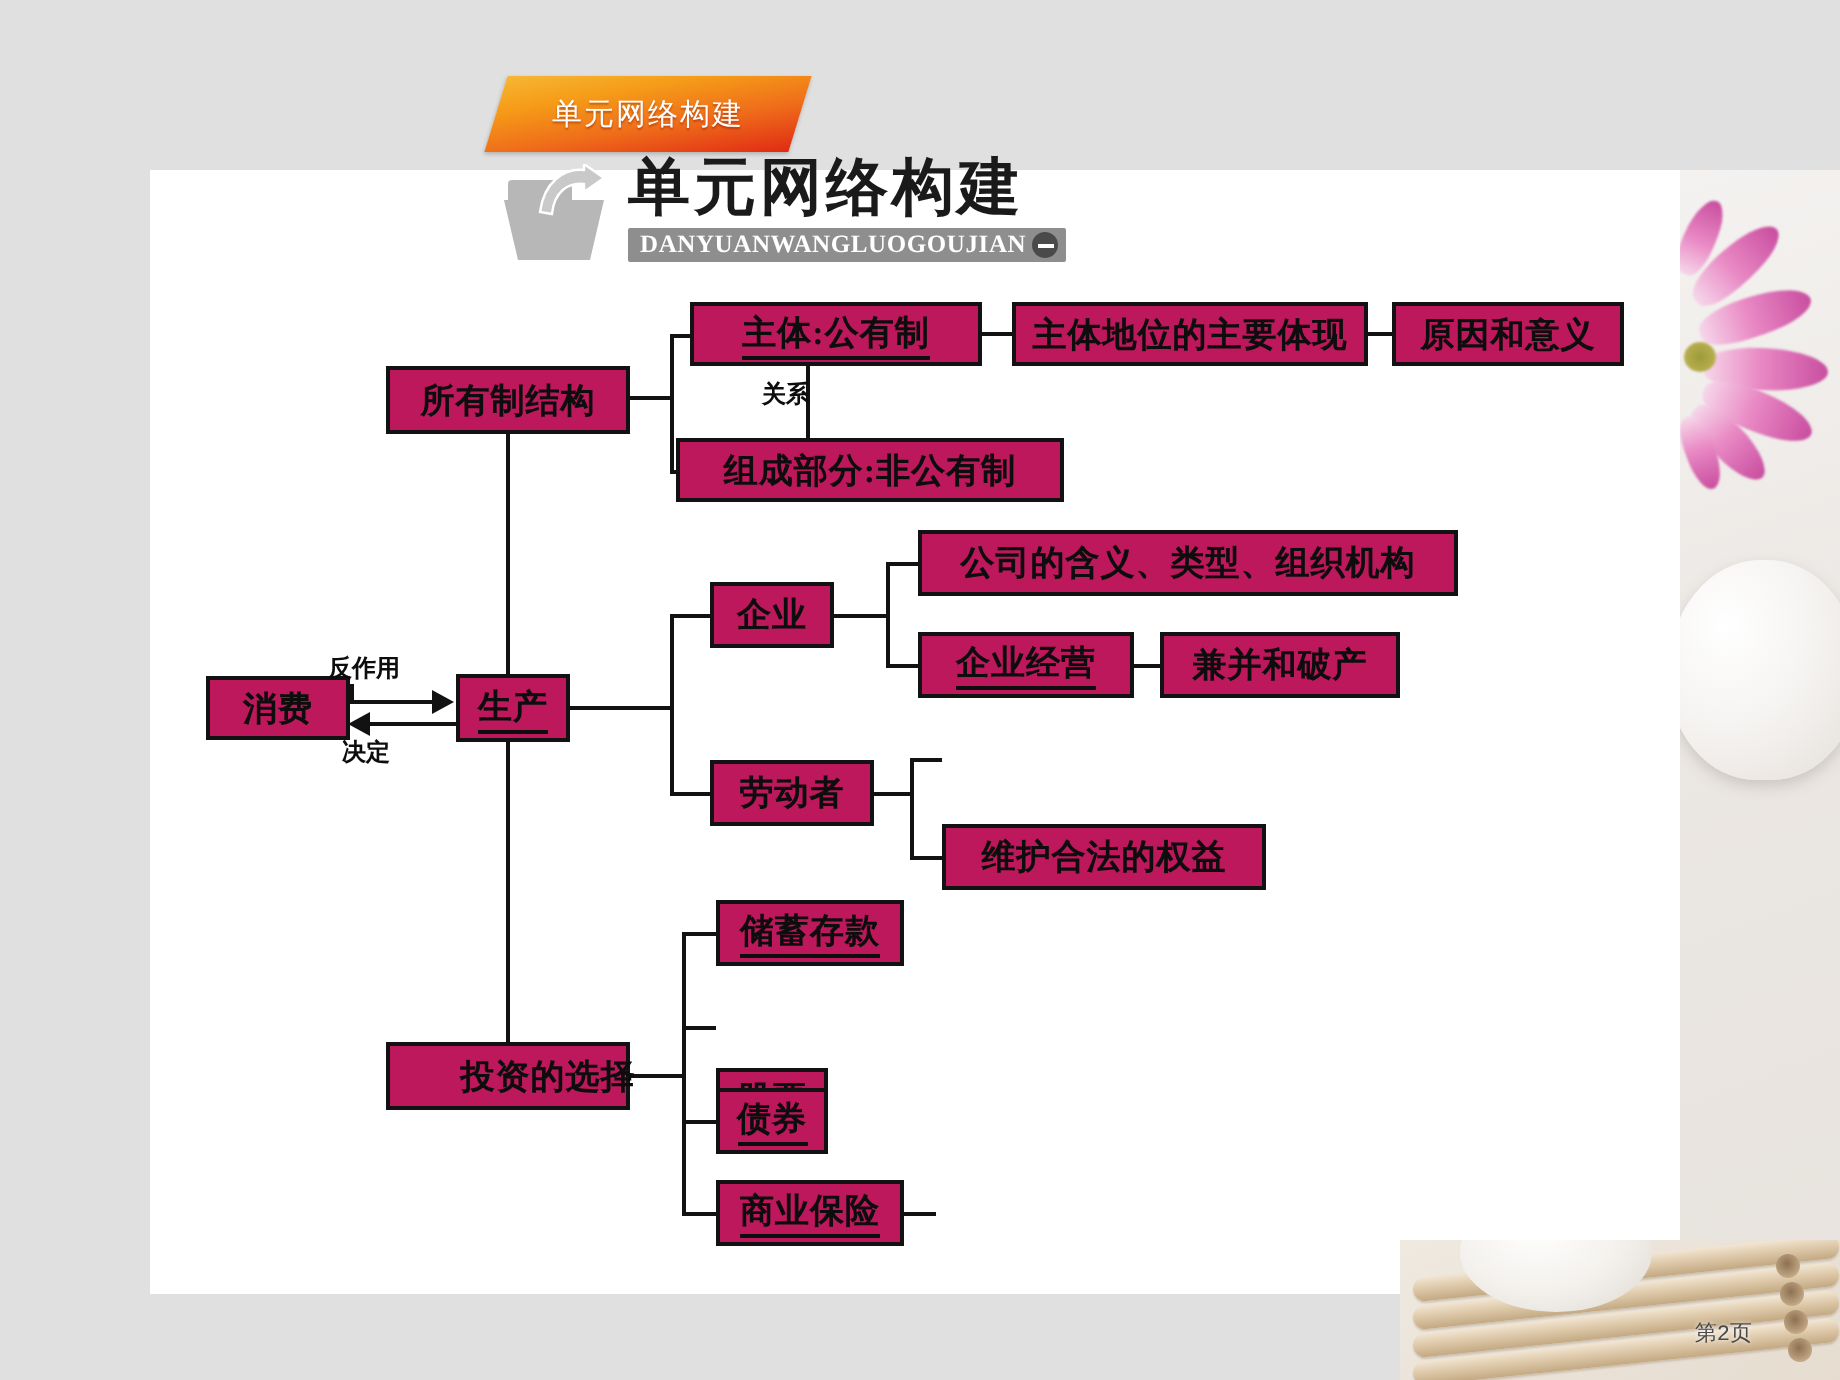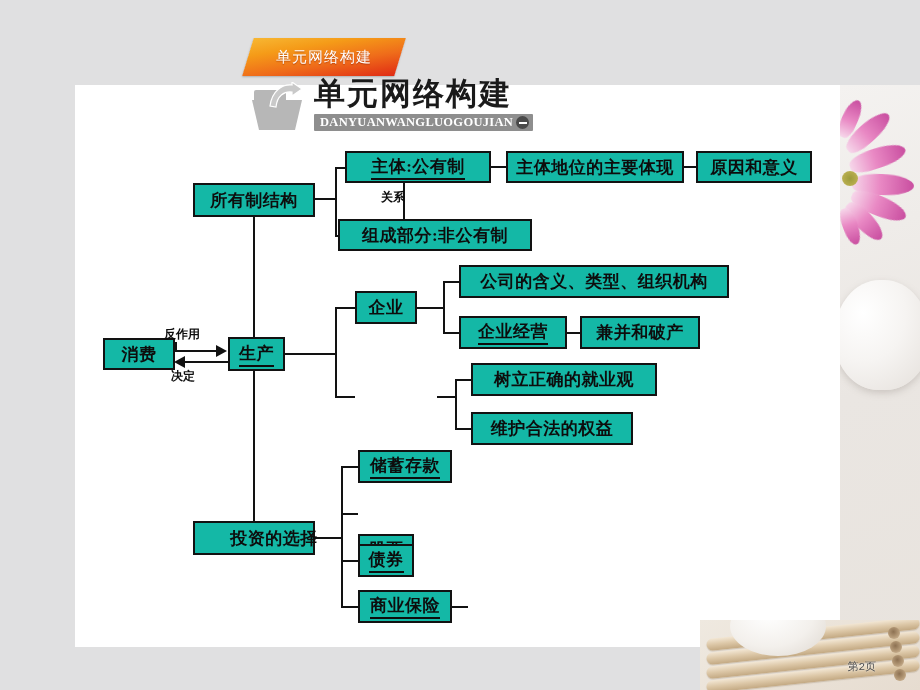--- a/index.html
+++ b/index.html
@@ -206,21 +206,21 @@
   
   .diagram {
     position: absolute;
     left: 0; top: 0;
     width: 920px; height: 690px;
   }
   .node {
     position: absolute;
     box-sizing: border-box;
     border: 2.3px solid #121212;
-    background: #14b8a6;
+    background: #be185d;
     color: #0d0d0d;
     display: flex;
     align-items: center;
     justify-content: center;
     font-family: "Liberation Serif", "DejaVu Serif", serif;
     font-size: 17px;
     font-weight: bold;
     letter-spacing: 0.5px;
     white-space: nowrap;
     z-index: 3;
@@ -395,29 +395,29 @@
     <div class="node u" style="left:459px; top:316px; width:108px; height:33px;">
       <span>企业经营</span>
     </div>
 
     <div class="edge h" style="left:567px; top:332px; width:13px;"></div>
 
     <div class="node" style="left:580px; top:316px; width:120px; height:33px;">
       <span>兼并和破产</span>
     </div>
 
+    <div class="node" style="left:355px; top:380px; width:82px; height:33px;">
+      <span>劳动者</span>
+    </div>
 
     <div class="edge h" style="left:437px; top:396px; width:20px;"></div>
     <div class="edge v" style="left:455px; top:379px; height:51px;"></div>
     <div class="edge h" style="left:455px; top:379px; width:16px;"></div>
     <div class="edge h" style="left:455px; top:428px; width:16px;"></div>
 
-    <div class="node" style="left:471px; top:363px; width:186px; height:33px;">
-      <span>树立正确的就业观</span>
-    </div>
 
     <div class="node" style="left:471px; top:412px; width:162px; height:33px;">
       <span>维护合法的权益</span>
     </div>
 
     <div class="node" style="left:193px; top:521px; width:122px; height:34px;padding-left:40px;">
       <span>投资的选择</span>
     </div>
 
     <div class="edge h" style="left:315px; top:537px; width:28px;"></div>

